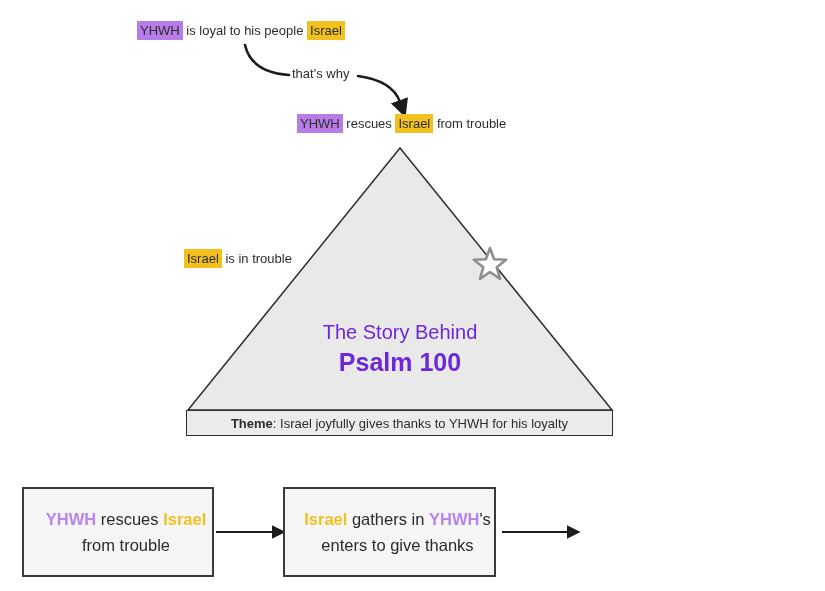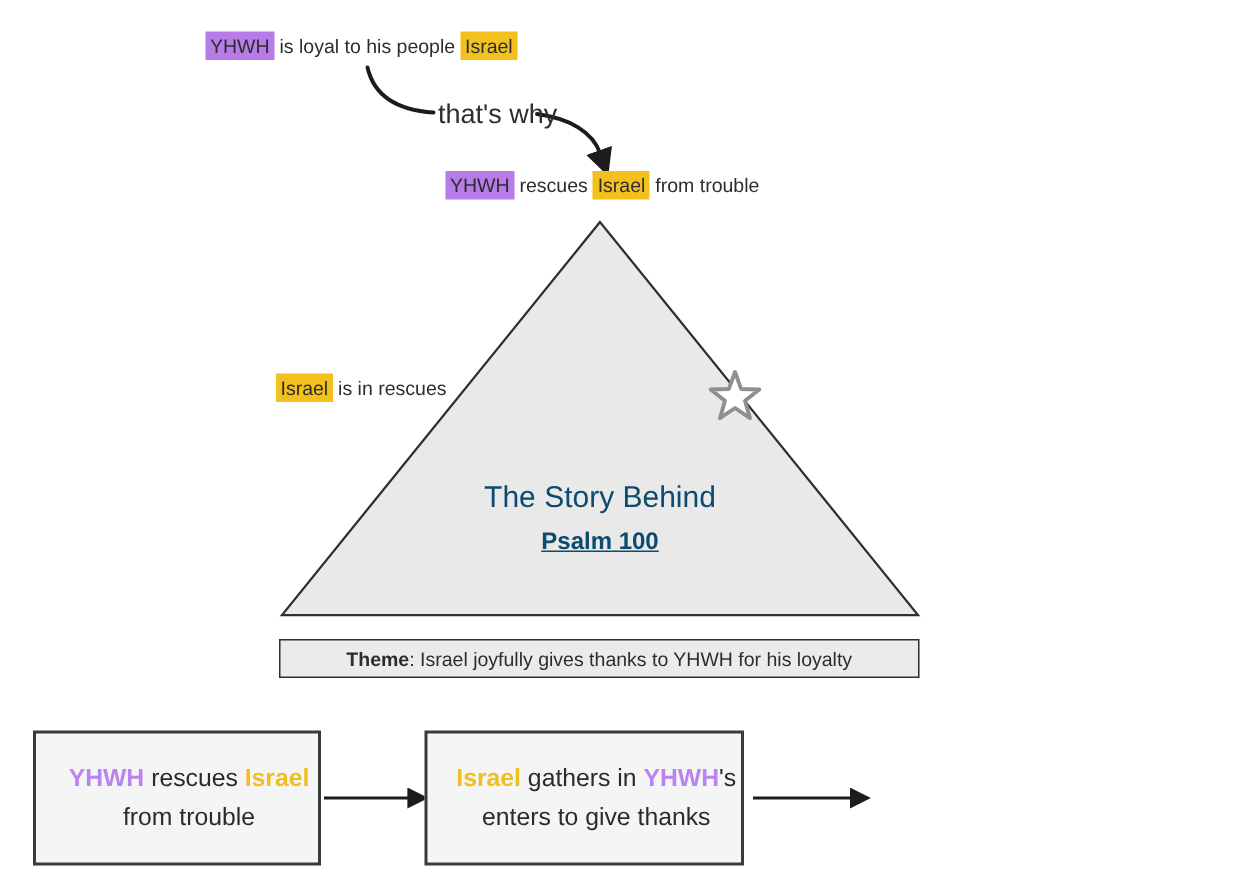--- a/index.html
+++ b/index.html
@@ -43,57 +43,55 @@
   }
   .hl {
     padding: 2px 3px;
   }
   .hl.purple { background: var(--highlight-purple); }
   .hl.gold   { background: var(--highlight-gold); }
 
   .connector-label {
     position: absolute;
     left: 292px; top: 66px;
-    font-size: 18px;
+    font-size: 13px;
     color: var(--ink);
   }
 
   .right-label {
     white-space: normal;
     width: 300px;
     line-height: 21px;
   }
 
   .triangle-title {
     position: absolute;
     left: 250px; top: 317px;
     width: 300px;
     text-align: center;
     font-size: 20px;
     line-height: 30px;
-    color: #0c4a6e;
+    color: #6d28d9;
   }
   .triangle-title .t2 {
     font-weight: 700;
-    font-size: 16px;
-    text-decoration: underline;
+    font-size: 25px;
   }
 
   .theme-box {
     position: absolute;
     left: 186px; top: 410px;
     width: 427px; height: 26px;
     background: var(--theme-fill);
     border: 1.5px solid var(--triangle-stroke);
     display: flex;
     align-items: center;
     justify-content: center;
     font-size: 13px;
     white-space: nowrap;
-    margin-top: 16px;
   }
   .theme-box b { font-weight: 700; }
 
   .flow-box {
     position: absolute;
     top: 487px;
     height: 90px;
     background: var(--box-fill);
     border: 2px solid var(--box-border);
     display: flex;
@@ -148,21 +146,21 @@
     <span class="hl purple">YHWH</span><span> is loyal to his people </span><span class="hl gold">Israel</span>
   </div>
 
   <div class="connector-label">that's why</div>
 
   <div class="label" style="left:297px; top:113px;">
     <span class="hl purple">YHWH</span><span> rescues </span><span class="hl gold">Israel</span><span> from trouble</span>
   </div>
 
   <div class="label" style="left:184px; top:248px;">
-    <span class="hl gold">Israel</span><span> is in rescues</span>
+    <span class="hl gold">Israel</span><span> is in trouble</span>
   </div>
 
 
   <div class="triangle-title">
     <div class="t1">The Story Behind</div>
     <div class="t2">Psalm 100</div>
   </div>
 
   <div class="theme-box">
     <span><b>Theme</b><span>: Israel joyfully gives thanks to YHWH for his loyalty</span></span>

